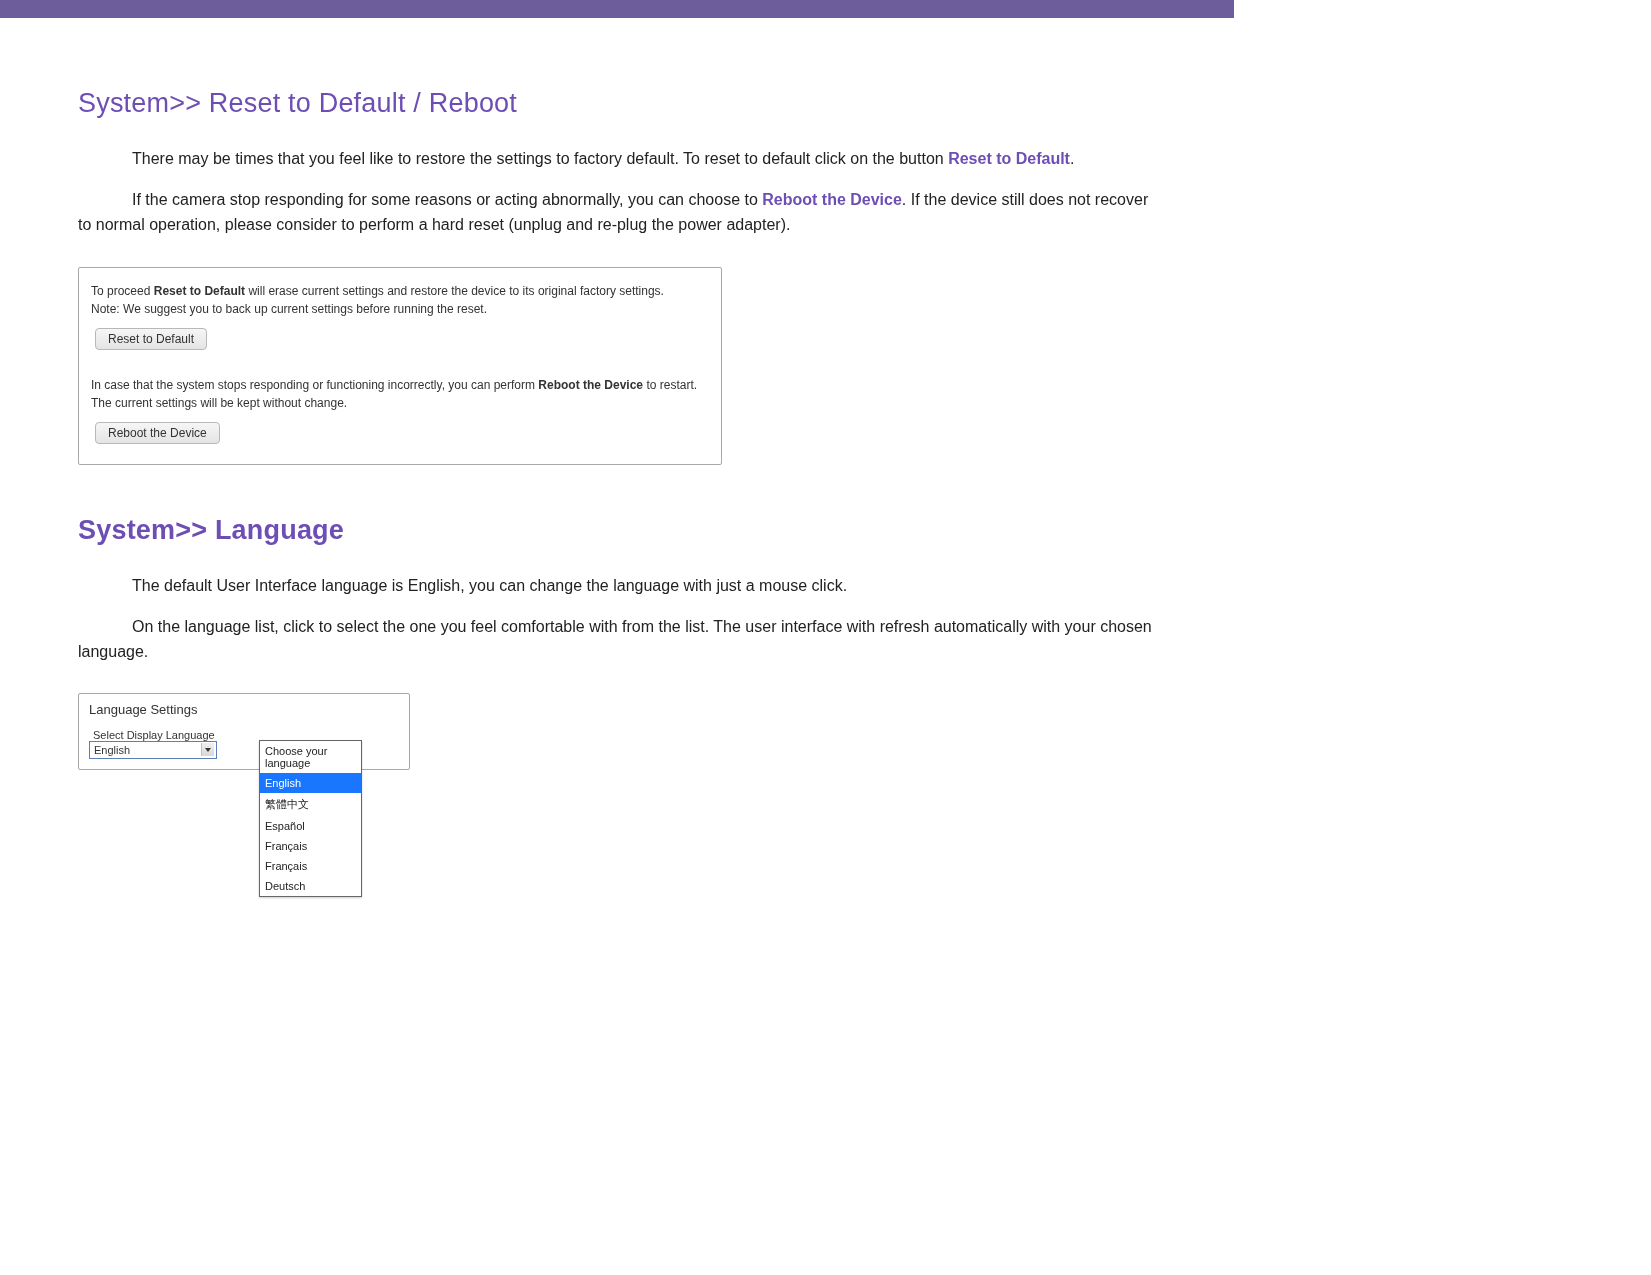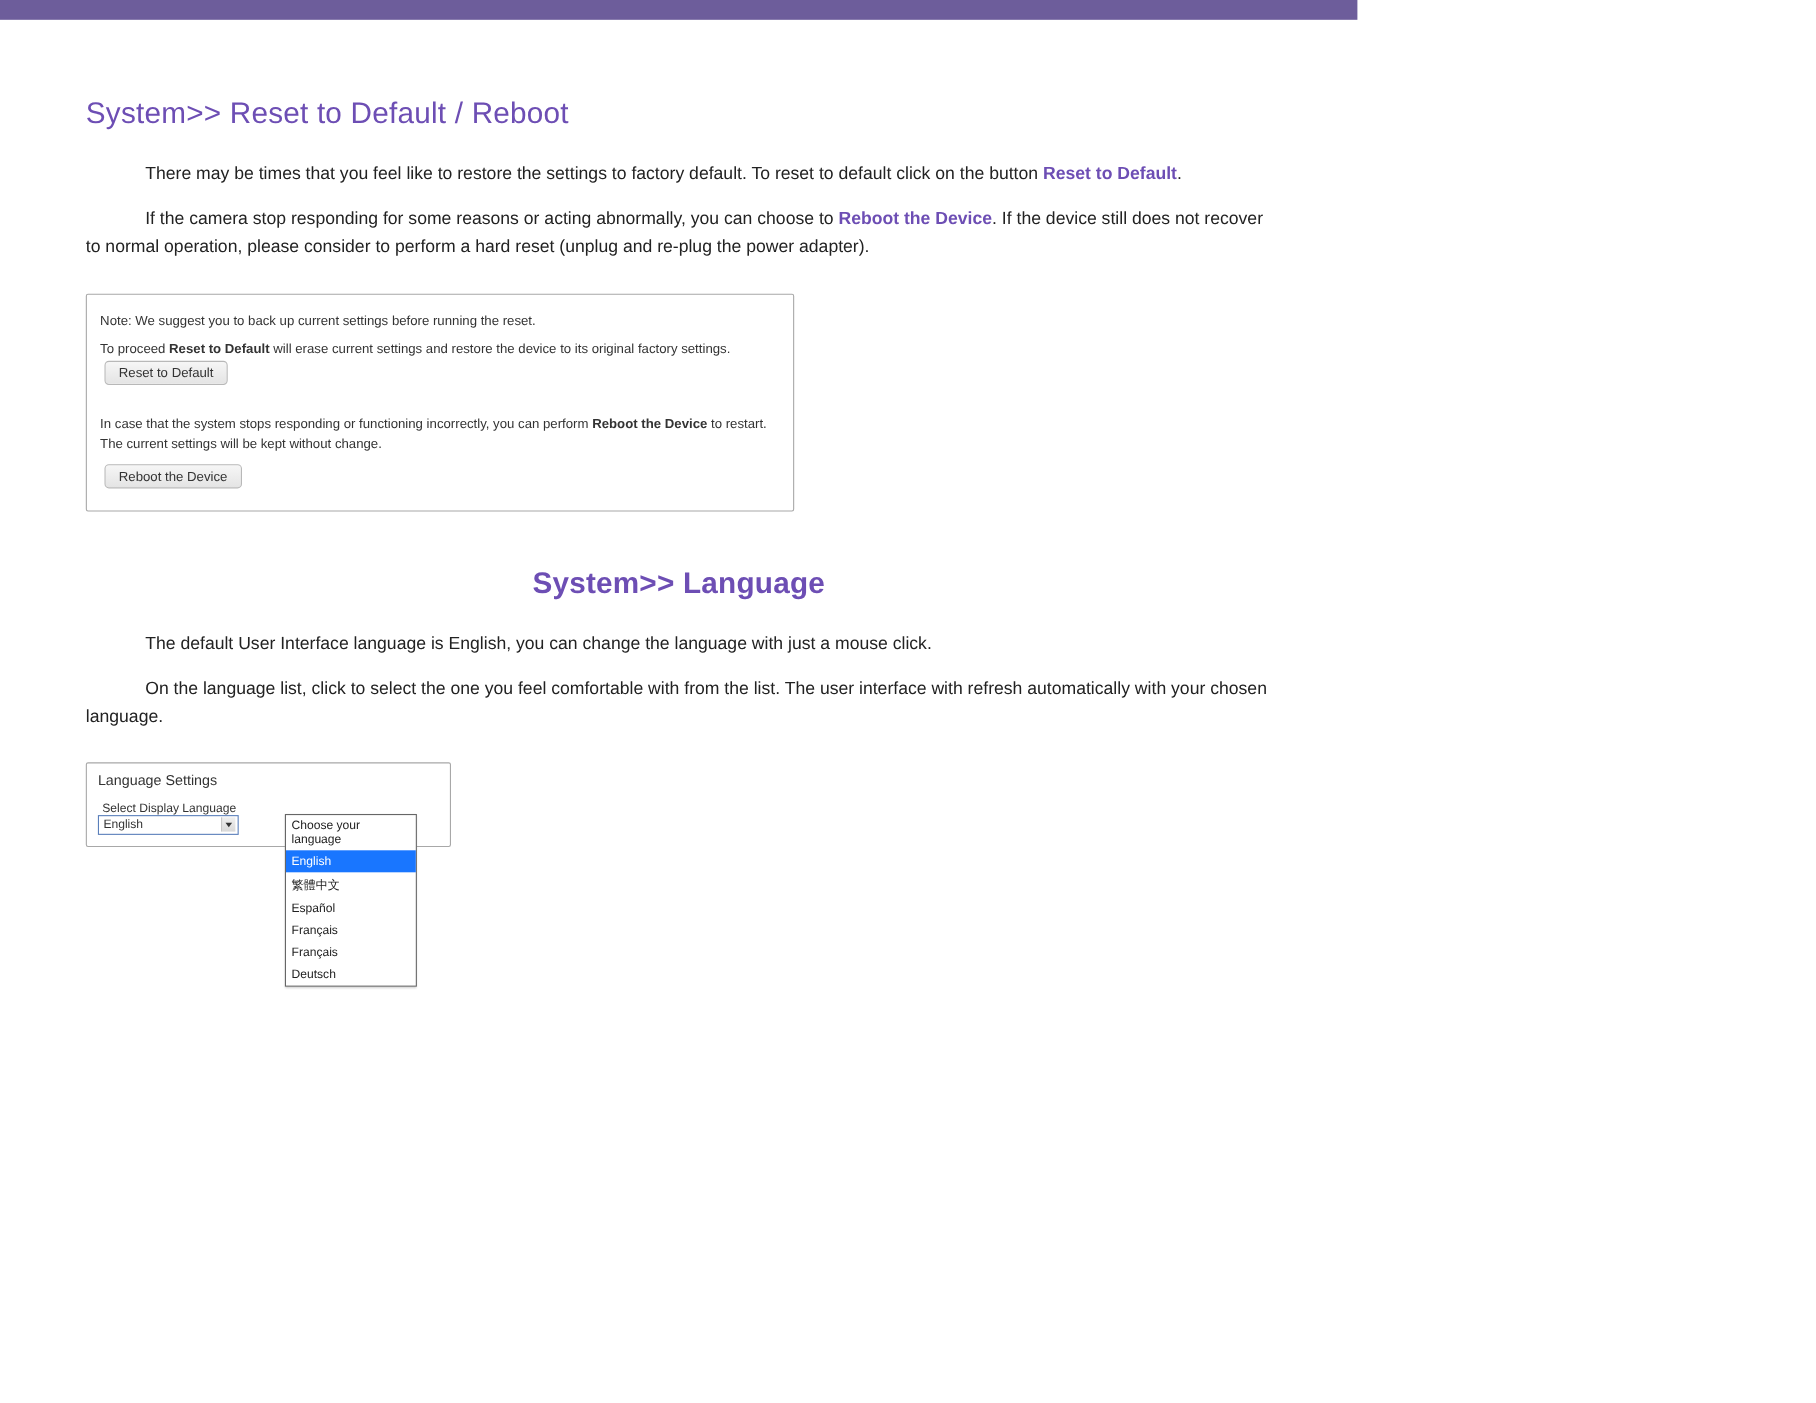--- a/index.html
+++ b/index.html
@@ -29,21 +29,20 @@
     margin-bottom: 28px;
     letter-spacing: 0.2px;
   }
   .heading2 {
     color: #6d4eb4;
     font-size: 27px;
     font-weight: 700;
     margin-top: 50px;
     margin-bottom: 28px;
     letter-spacing: 0.2px;
-    text-align: center;
   }
   .body-text {
     font-size: 16px;
     color: #222;
     line-height: 1.55;
     margin-bottom: 16px;
     text-indent: 54px;
   }
   .inline-action {
     color: #6d4eb4;
@@ -132,21 +131,21 @@
   .lang-select .caret::after {
     content: "";
     border-left: 3px solid transparent;
     border-right: 3px solid transparent;
     border-top: 4px solid #333;
   }
   .lang-dropdown {
     position: absolute;
     left: 180px;
     top: 46px;
-    width: 120px;
+    width: 103px;
     border: 1px solid #666;
     background: #fff;
     font-size: 11px;
     box-shadow: 0 1px 2px rgba(0,0,0,0.2);
   }
   .lang-opt {
     padding: 4px 5px;
     color: #222;
     cursor: pointer;
   }
@@ -166,24 +165,24 @@
 
   <p class="body-text">
     <span>There may be times that you feel like to restore the settings to factory default. To reset to default click on the button </span><span class="inline-action">Reset to Default</span><span>.</span>
   </p>
 
   <p class="body-text">
     <span>If the camera stop responding for some reasons or acting abnormally, you can choose to </span><span class="inline-action">Reboot the Device</span><span>. If the device still does not recover to normal operation, please consider to perform a hard reset (unplug and re-plug the power adapter).</span>
   </p>
 
   <div class="reset-panel">
-    <div class="rp-line rp-note">Note: We suggest you to back up current settings before running the reset.</div>
     <div class="rp-line">
       <span>To proceed </span><b>Reset to Default</b><span> will erase current settings and restore the device to its original factory settings.</span>
     </div>
+    <div class="rp-line rp-note">Note: We suggest you to back up current settings before running the reset.</div>
     <button class="rp-btn">Reset to Default</button>
 
     <div class="rp-block2">
       <div class="rp-line rp-note">
         <span>In case that the system stops responding or functioning incorrectly, you can perform </span><b>Reboot the Device</b><span> to restart. The current settings will be kept without change.</span>
       </div>
       <button class="rp-btn">Reboot the Device</button>
     </div>
   </div>
 

